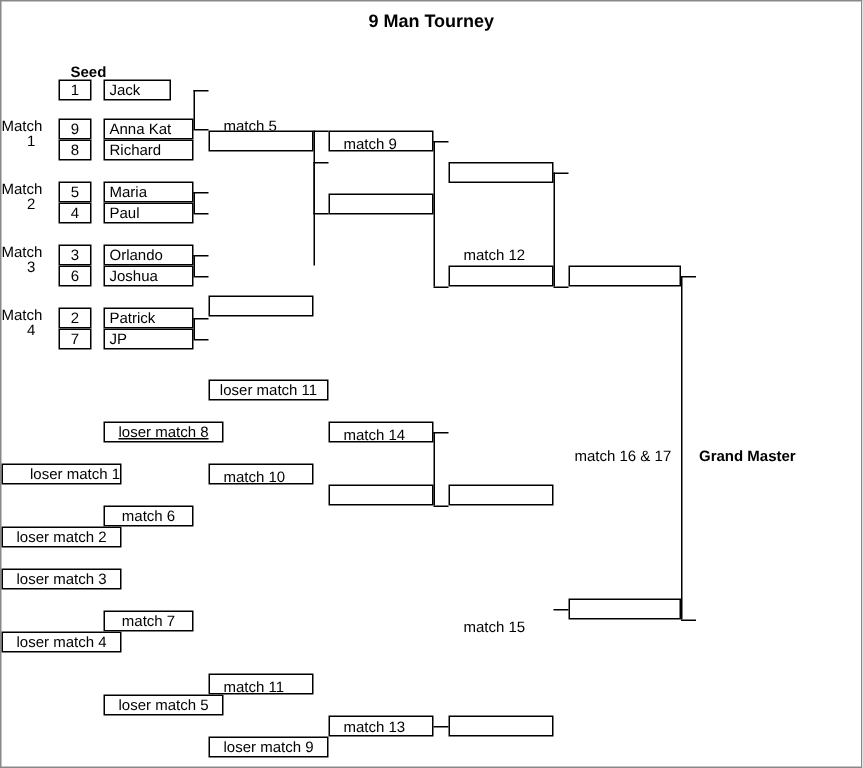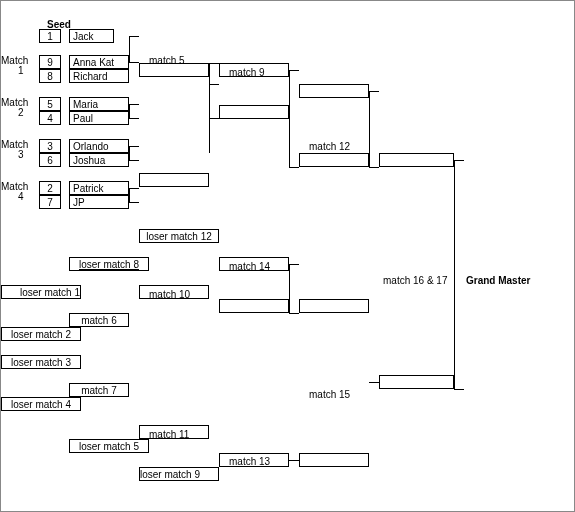--- a/index.html
+++ b/index.html
@@ -61,20 +61,21 @@
       font-size: 10px;
       font-weight: normal;
       text-align: center;
       margin-top: 14px;
     }
   </style>
 </head>
 <body>
 
 <div class="tournament-container">
+  <div class="title">9 Man Tourney</div>
 
   <div class="bracket">
 
     <div class="seed-label" style="left:46px; top:18px;">
       <span>Seed</span>
     </div>
 
     <div class="player-cell" style="left:38px; top:28px; width:22px; height:14px; justify-content:center; padding-left:0;">
       <span>1</span>
     </div>
@@ -210,21 +211,21 @@
 
     <div class="hline" style="left:128px; top:145px; width:10px;"></div>
     <div class="hline" style="left:128px; top:159px; width:10px;"></div>
     <div class="vline" style="left:128px; top:145px; height:14px;"></div>
 
     <div class="hline" style="left:128px; top:187px; width:10px;"></div>
     <div class="hline" style="left:128px; top:201px; width:10px;"></div>
     <div class="vline" style="left:128px; top:187px; height:14px;"></div>
 
     <div class="player-cell" style="left:138px; top:228px; width:80px; height:14px; justify-content:center; padding-left:0;">
-      <span>loser match 12</span>
+      <span>loser match 11</span>
     </div>
 
     <div class="player-cell" style="left:68px; top:256px; width:80px; height:14px; justify-content:center; padding-left:0;text-decoration:underline;">
       <span>loser match 8</span>
     </div>
 
     <div class="player-cell" style="left:218px; top:256px; width:70px; height:14px; justify-content:center; padding-left:0;"></div>
     <div class="player-cell" style="left:218px; top:298px; width:70px; height:14px; justify-content:center; padding-left:0;"></div>
     <div class="match-label" style="left:228px; top:246px;">
       <span>match 14</span>
@@ -266,21 +267,21 @@
 
     <div class="player-cell" style="left:68px; top:438px; width:80px; height:14px; justify-content:center; padding-left:0;">
       <span>loser match 5</span>
     </div>
 
     <div class="player-cell" style="left:218px; top:452px; width:70px; height:14px; justify-content:center; padding-left:0;"></div>
     <div class="match-label" style="left:228px; top:441px;">
       <span>match 13</span>
     </div>
 
-    <div class="player-cell" style="left:138px; top:466px; width:80px; height:14px; justify-content:flex-start; padding-left:0;">
+    <div class="player-cell" style="left:138px; top:466px; width:80px; height:14px; justify-content:center; padding-left:0;">
       <span>loser match 9</span>
     </div>
 
     <div class="player-cell" style="left:298px; top:298px; width:70px; height:14px; justify-content:center; padding-left:0;"></div>
     <div class="player-cell" style="left:298px; top:452px; width:70px; height:14px; justify-content:center; padding-left:0;"></div>
     <div class="match-label" style="left:308px; top:374px;">
       <span>match 15</span>
     </div>
 
     <div class="player-cell" style="left:378px; top:152px; width:75px; height:14px; justify-content:center; padding-left:0;"></div>

